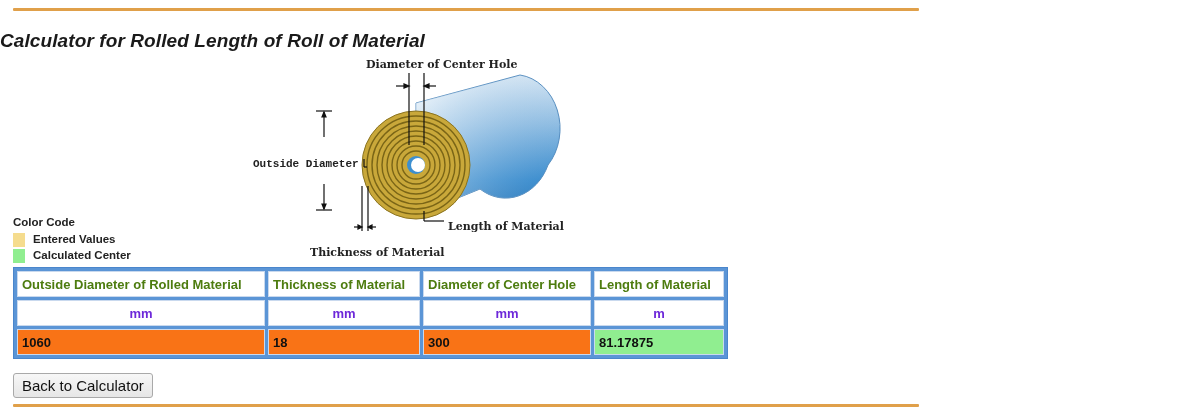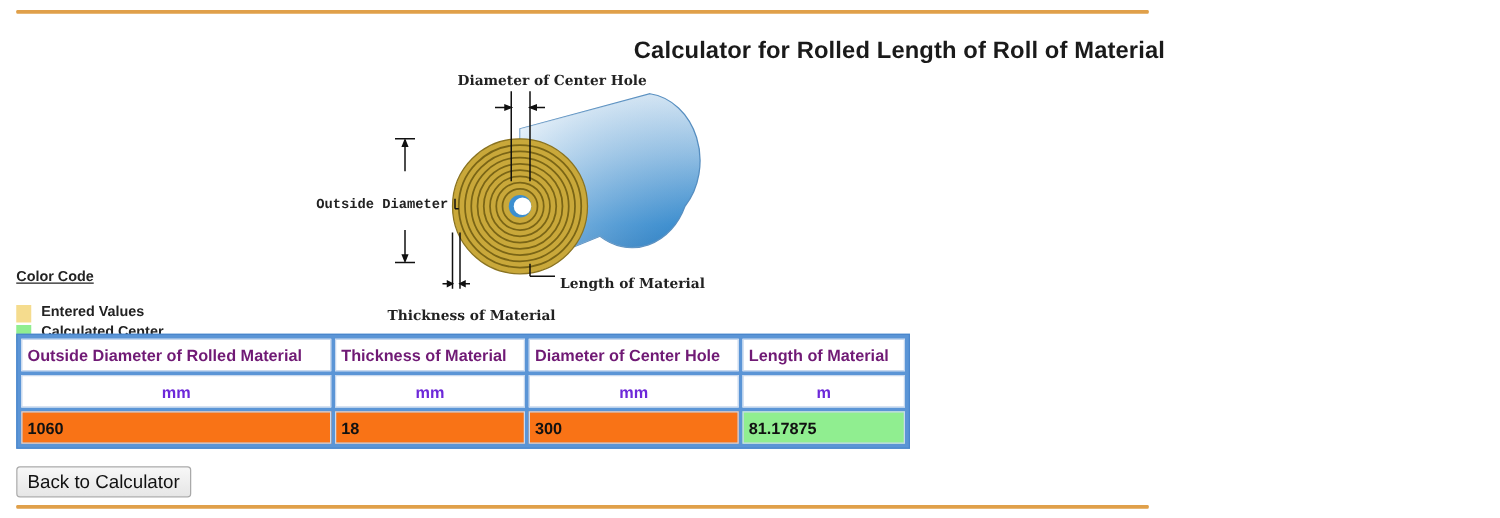--- a/index.html
+++ b/index.html
@@ -7,49 +7,49 @@
       width: 1200px; height: 414px; position: relative; overflow: hidden;
       font-family: "Liberation Sans", "DejaVu Sans", sans-serif; color: #111;
     }
     .rule {
       position: absolute; left: 13px; width: 906px; height: 3px;
       background: #e0a04a; border-radius: 1px;
     }
     .rule.top { top: 8px; }
     .rule.bottom { top: 404px; }
     .title {
-      position: absolute; top: 30px; left: 0; width: 932px; text-align: right;
-      font-size: 19px; font-weight: bold; color: #1a1a1a; letter-spacing: 0.1px;
+      position: absolute; top: 30px; left: 0; width: 932px; text-align: left;
+      font-size: 19px; font-weight: bold; color: #1a1a1a; letter-spacing: 0.1px; font-style: italic;
     }
     .diagram {
       position: absolute; left: 248px; top: 55px; width: 340px; height: 210px;
     }
     .diagram svg { width: 340px; height: 210px; display: block; }
     .diag-label {
       position: absolute; font-family: "DejaVu Serif", "Liberation Serif", serif;
       font-size: 11px; font-weight: bold; color: #222; white-space: nowrap;
     }
     .legend {
       position: absolute; left: 13px; top: 216px; font-size: 11.5px; font-weight: bold; color: #222;
     }
-    .legend .legend-title { margin-bottom: 16px; text-decoration: underline; }
+    .legend .legend-title { margin-bottom: 5px; }
     .legend-row { display: flex; height: 16px; }
     .swatch { width: 12px; height: 14px; margin-right: 8px; }
     .swatch.entered { background: #f5dc8e; }
     .swatch.calculated { background: #90ee90; }
     table.calc {
       position: absolute; left: 13px; top: 267px;
       border-collapse: separate; border-spacing: 3px;
       background: #5b95d6; border: 1px solid #4a86cc;
       font-size: 13px; font-weight: bold;
     }
     table.calc td, table.calc th {
       padding: 0 4px; height: 24px; border: 1px solid #c9d9ee;
     }
-    table.calc th { background: #ffffff; font-weight: bold; text-align: left; white-space: nowrap; color: #701a75; }
+    table.calc th { background: #ffffff; font-weight: bold; text-align: left; white-space: nowrap; color: #4d7c0f; }
     table.calc td.unit { background: #ffffff; text-align: center; font-weight: bold; color: #6d28d9; }
     table.calc td.entered { background: #f97316; text-align: left; margin-left: 16px; }
     table.calc td.calculated { background: #90ee90; text-align: left; margin-top: 44px; }
     .back-btn {
       position: absolute; left: 13px; top: 373px; height: 25px; padding: 0 8px;
       font-family: "Liberation Sans", "DejaVu Sans", sans-serif; font-size: 15px; color: #111;
       background: linear-gradient(#f7f7f7, #e6e6e6); border: 1px solid #a9a9a9; border-radius: 3px;
     }
   </style>
 </head>

